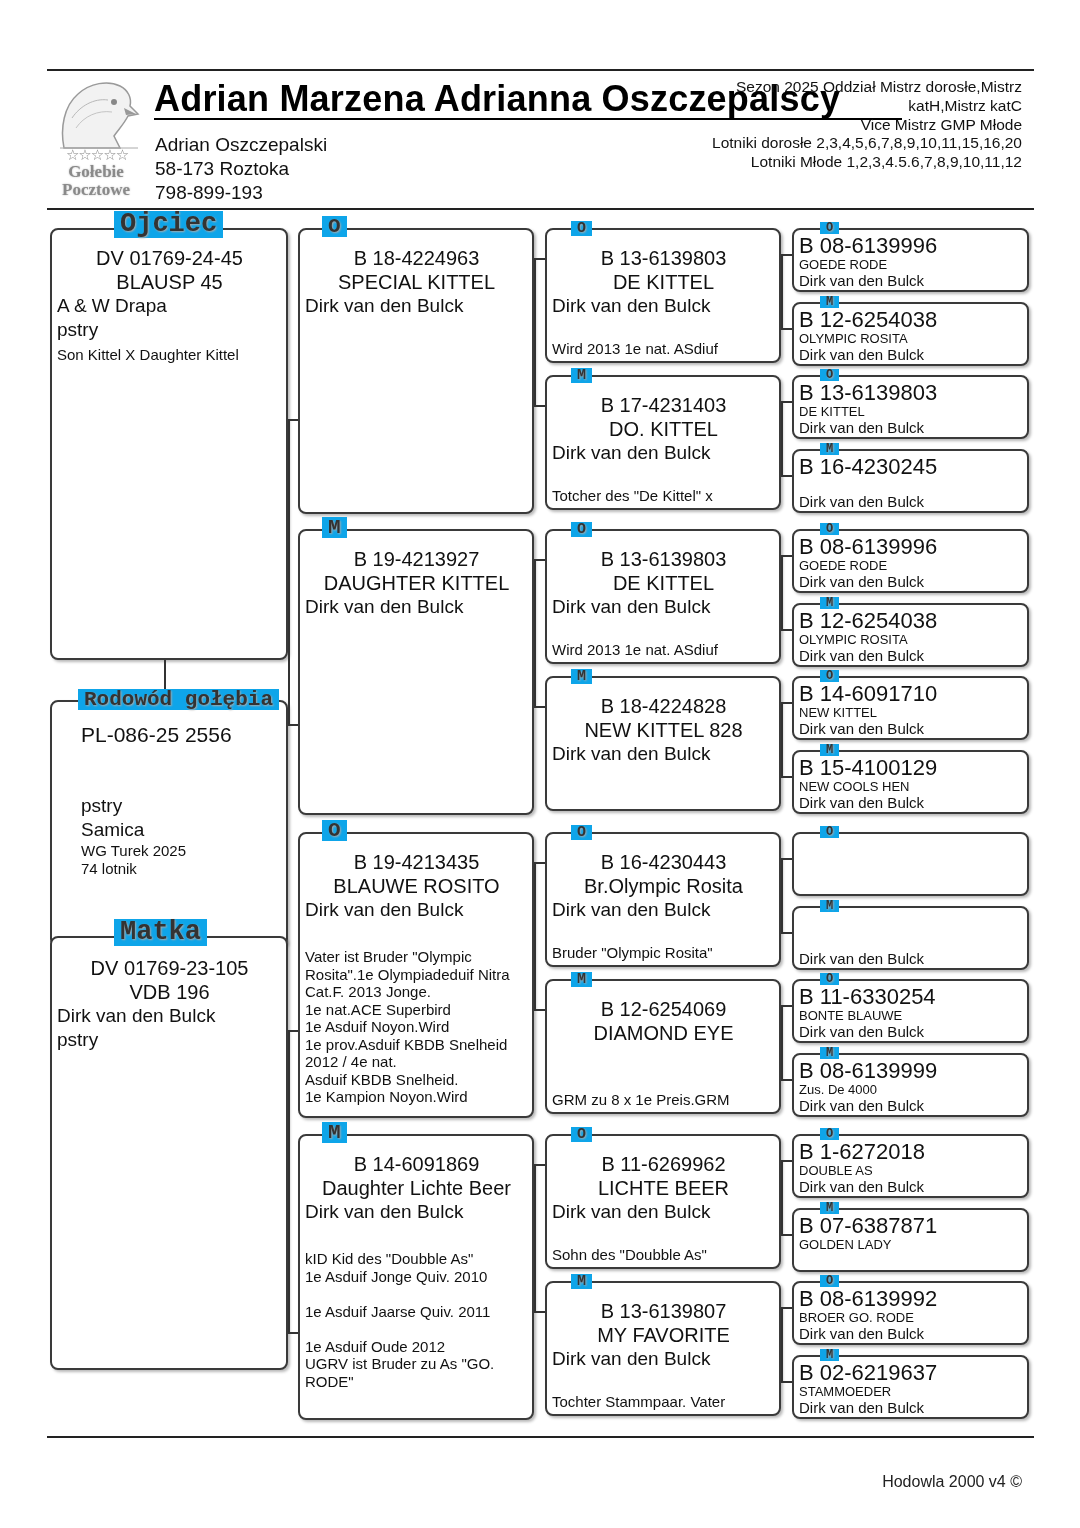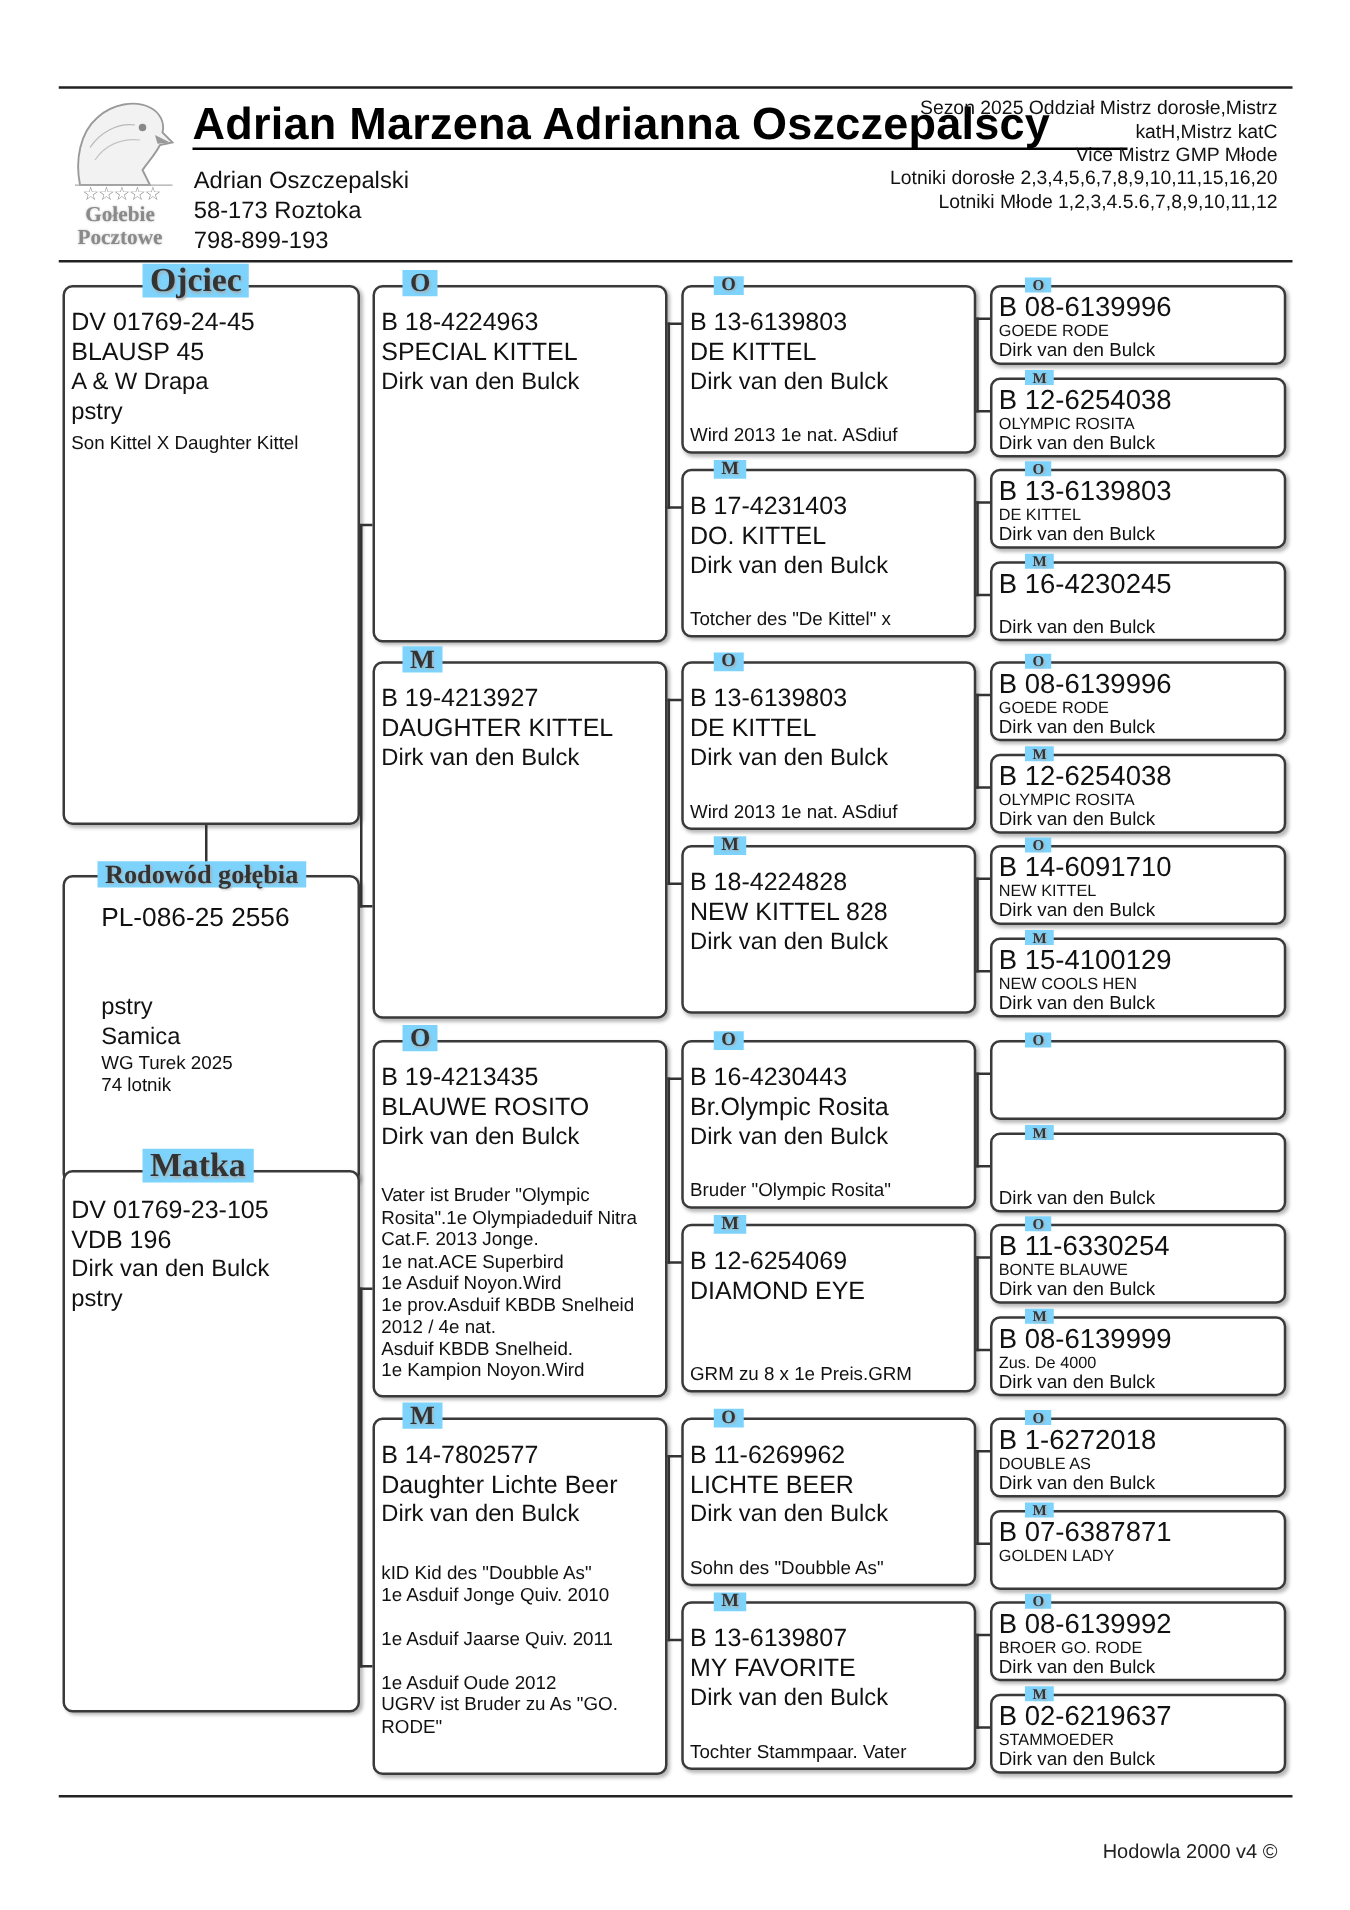--- a/index.html
+++ b/index.html
@@ -17,29 +17,29 @@
     .logo-word.w2 { top: 102px; }
 
     .title { position: absolute; left: 154px; top: 78px; font-size: 36px; font-weight: bold; color: #000; white-space: nowrap; letter-spacing: 0.2px; }
     .title-underline { position: absolute; left: 154px; top: 118px; width: 748px; height: 2px; background: #000; }
     .owner-lines { position: absolute; left: 155px; top: 133px; font-size: 19px; line-height: 24px; color: #111; }
     .season { position: absolute; right: 58px; top: 77px; width: 320px; text-align: right; font-size: 15.5px; line-height: 19px; color: #111; }
     .lotniki { position: absolute; right: 58px; top: 133px; text-align: right; font-size: 15.5px; line-height: 19px; color: #111; white-space: nowrap; }
 
     
     .box { position: absolute; border: 2px solid #3a3a3a; border-radius: 8px; background: #fff; box-shadow: 2px 2px 3px rgba(0,0,0,0.28); overflow: visible; }
-    .box-label { position: absolute; top: -15px; background: #7dd3fc; padding: 0 6px; font-family: Liberation Serif, serif; font-weight: bold; color: #333; text-shadow: 1px 1px 2px #aaa; line-height: 1; white-space: nowrap; }
+    .box-label { position: absolute; top: -15px; background: #0ea5e9; padding: 0 6px; font-family: Liberation Mono, monospace; font-weight: bold; color: #333; text-shadow: 1px 1px 2px #aaa; line-height: 1; white-space: nowrap; }
     .lbl-big { font-size: 27px; top: -19px; left: 62px; }
     .lbl-rod { font-size: 21px; top: -13px; left: 26px; }
     .lbl-gen1 { font-size: 21px; top: -14px; left: 22px; }
     .lbl-gen2 { font-size: 15px; top: -9px; left: 24px; }
     .lbl-gen3 { font-size: 12px; top: -8px; left: 26px; }
 
     .bcontent { position: absolute; left: 5px; right: 4px; top: 0; }
-    .t20 { font-size: 20px; line-height: 24px; white-space: nowrap; }
+    .t20 { font-size: 20px; line-height: 24px; white-space: nowrap; text-align: center; }
     .t19 { font-size: 19px; line-height: 24px; white-space: nowrap; }
     .t15 { font-size: 15px; line-height: 18px; }
     .t18 { font-size: 22px; line-height: 21px; white-space: nowrap; }
     .t14 { font-size: 13px; line-height: 17px; white-space: nowrap; }
     .notes15 { font-size: 15px; line-height: 17.5px; white-space: pre-line; }
     .note-bottom { position: absolute; left: 5px; font-size: 15px; white-space: nowrap; }
 
     
     .vl { position: absolute; width: 2px; background: #333; }
     .hl { position: absolute; height: 2px; background: #333; }
@@ -159,21 +159,21 @@
 1e Asduif Noyon.Wird
 1e prov.Asduif KBDB Snelheid
 2012 / 4e nat.
 Asduif KBDB Snelheid.
 1e Kampion Noyon.Wird</div>
       </div>
     </div>
     <div class="box" style="left:298px; top:1134px; width:236px; height:286px;">
       <span class="box-label lbl-gen1">M</span>
       <div class="bcontent" style="top:16px;">
-        <div class="t20">B 14-7802577</div>
+        <div class="t20">B 14-6091869</div>
         <div class="t20">Daughter Lichte Beer</div>
         <div class="t19">Dirk van den Bulck</div>
         <div class="notes15" style="margin-top:26px;">kID Kid des "Doubble As"
 1e Asduif Jonge Quiv. 2010
 
 1e Asduif Jaarse Quiv. 2011
 
 1e Asduif Oude 2012
 UGRV ist Bruder zu As "GO.
 RODE"</div>

